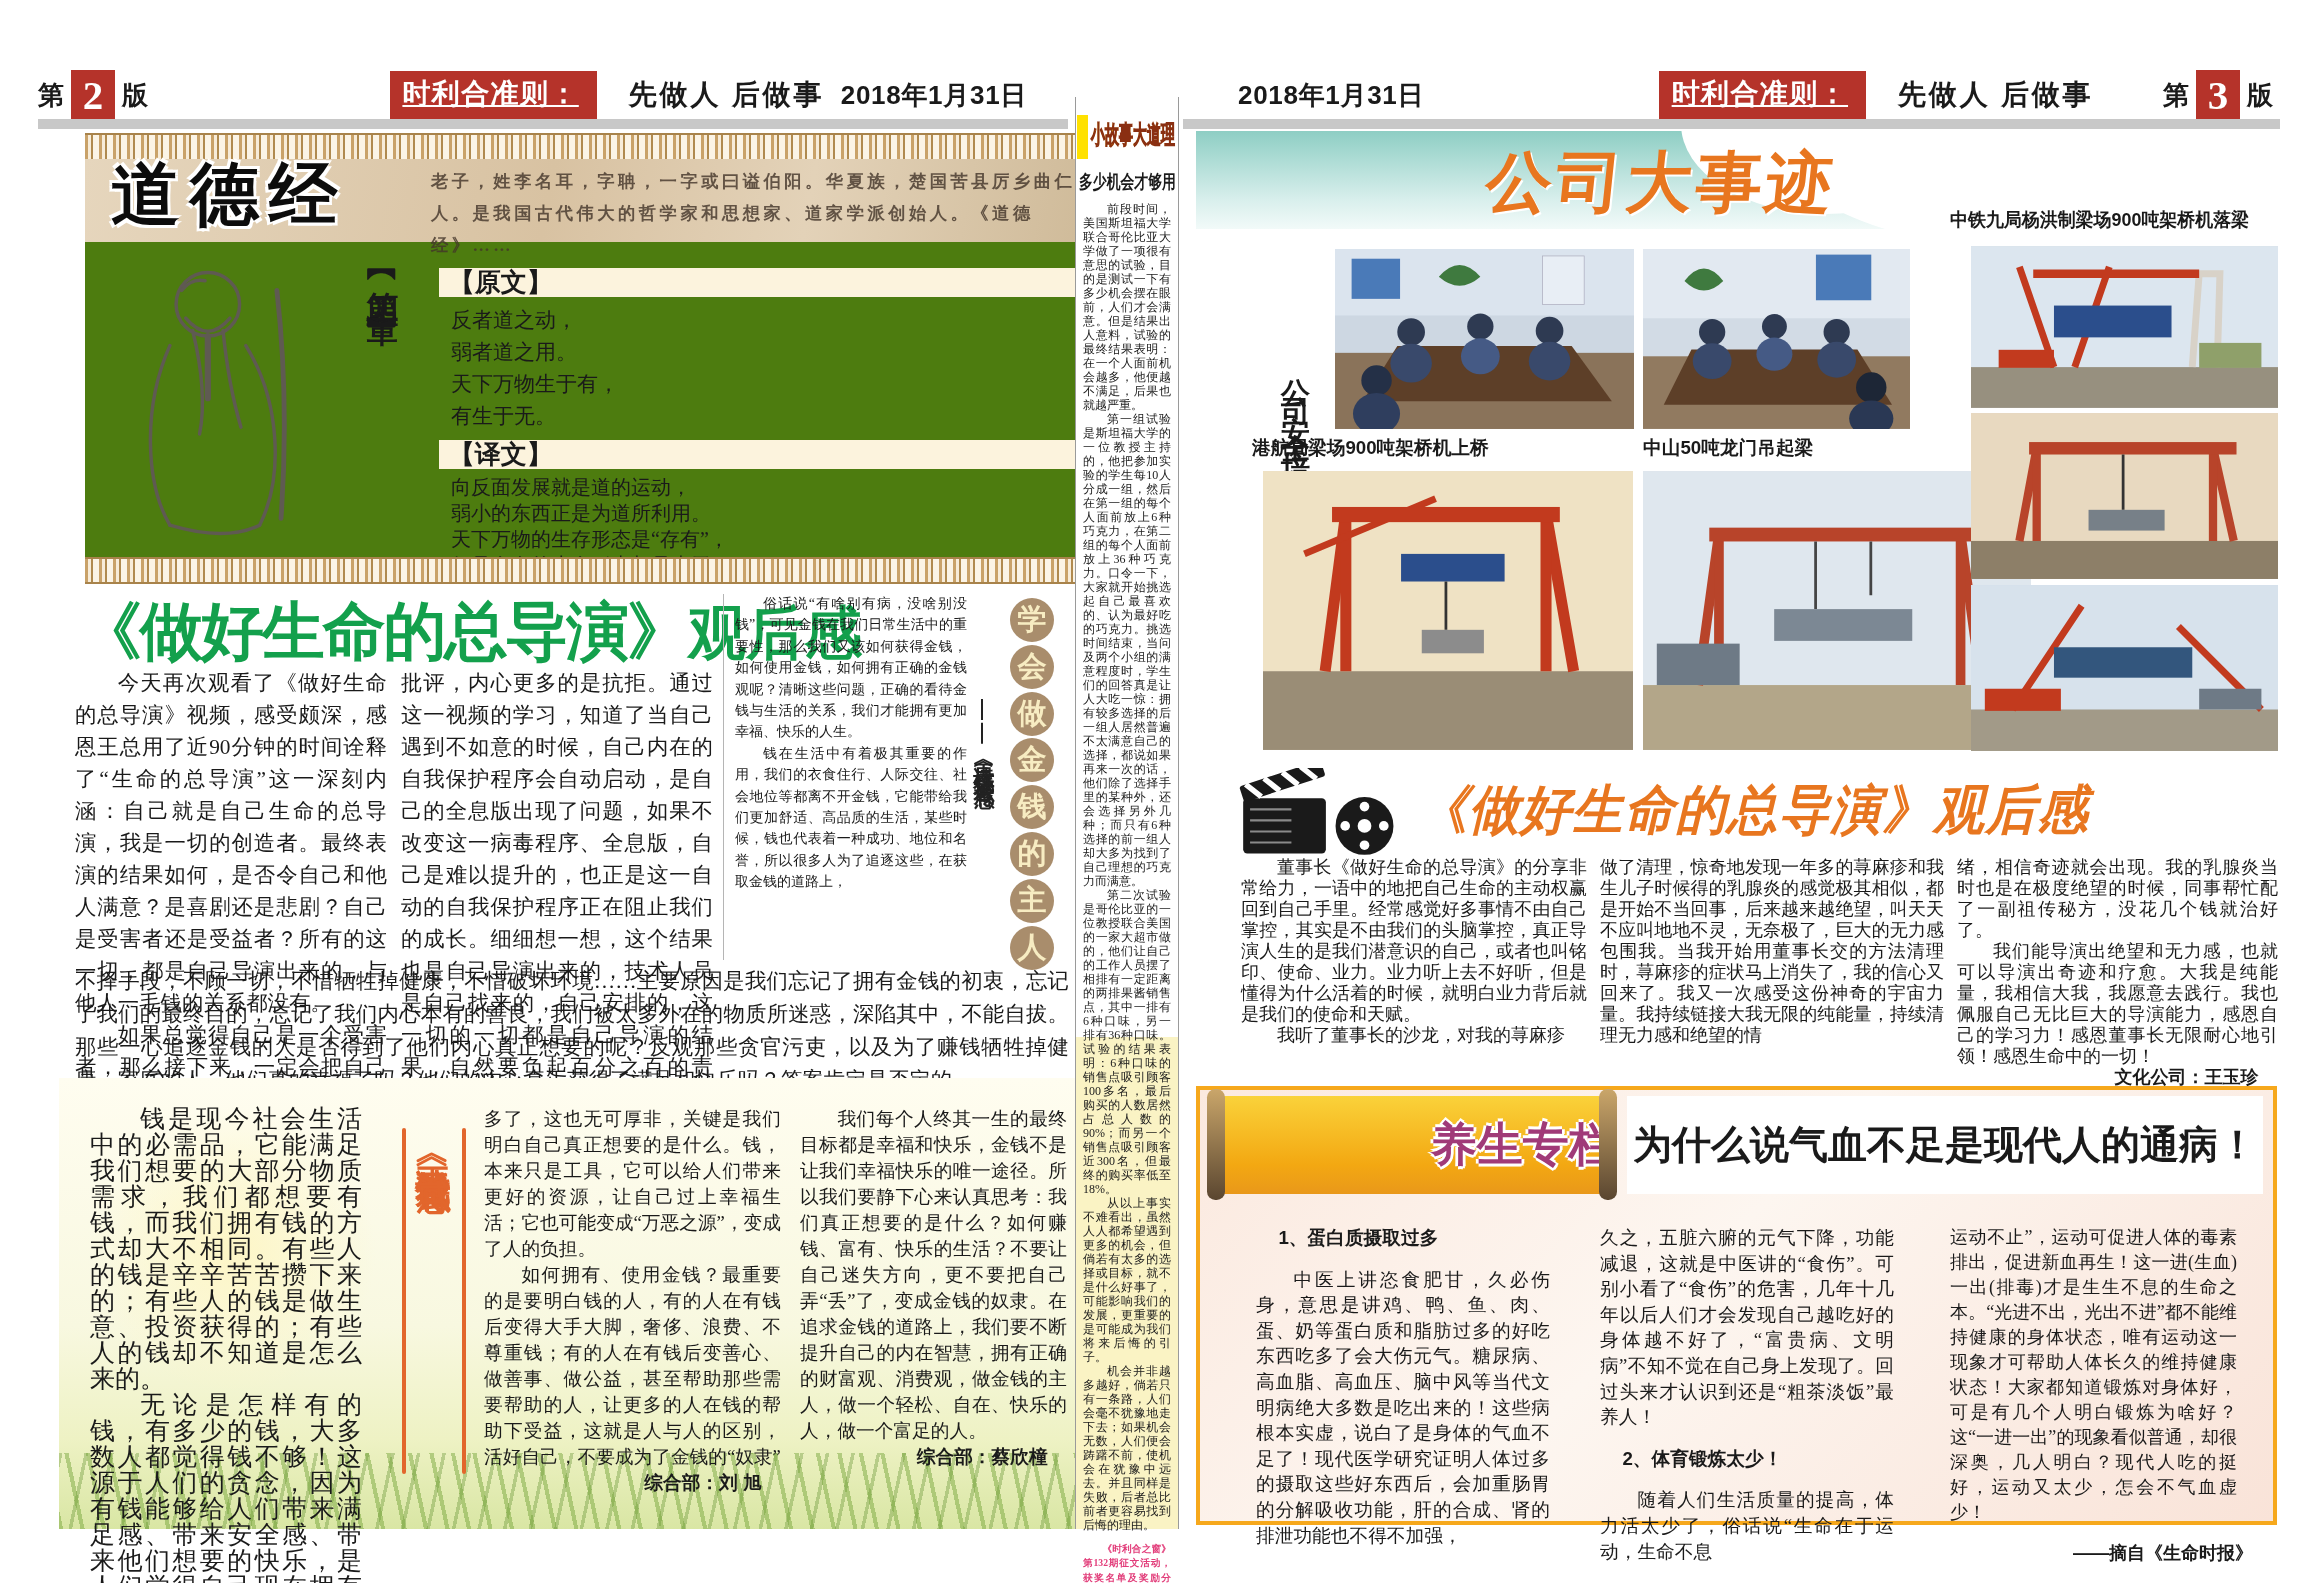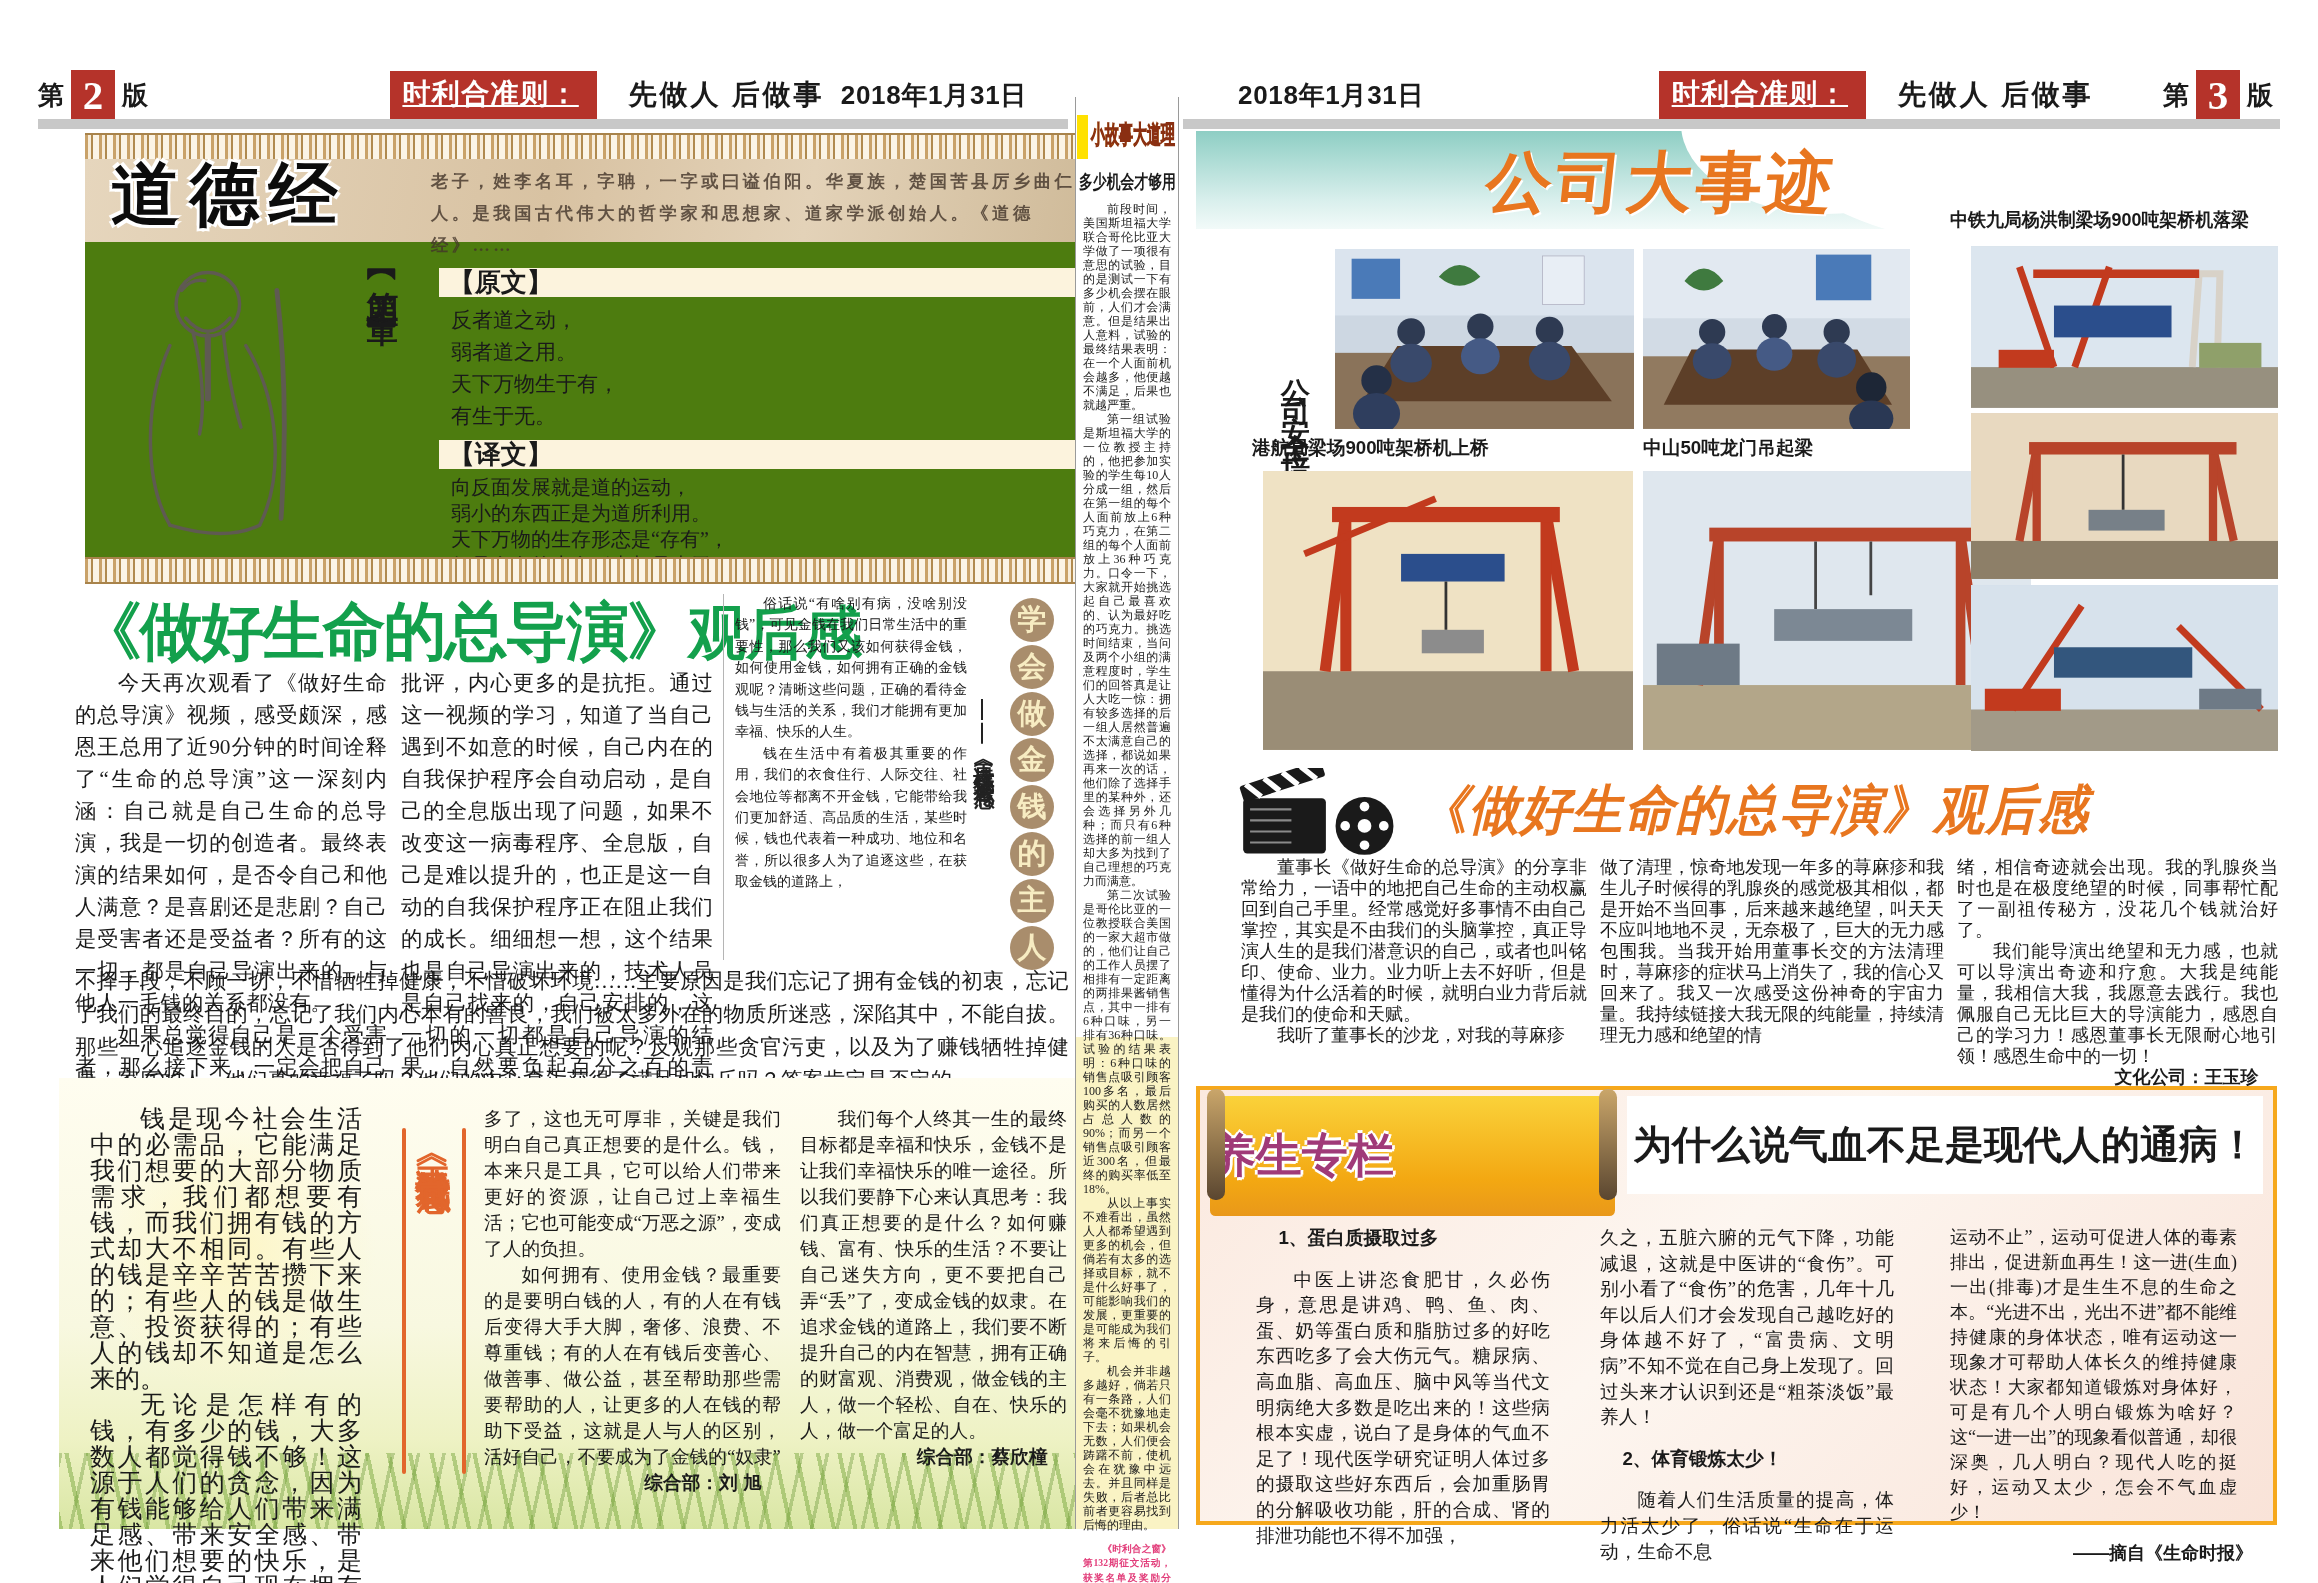--- a/index.html
+++ b/index.html
@@ -123,23 +123,23 @@
      white-space:nowrap;font-family:"Liberation Sans",sans-serif;letter-spacing:1.4px;transform:scaleX(.95);
      transform-origin:left;}
   .rc{position:absolute;top:857px;text-align:justify;font-size:18px;line-height:21px;}
   .rc p{margin:0;text-indent:2em;}
   .rc1{left:1241px;width:346px;}
   .rc2{left:1600px;width:344px;}
   .rc3{left:1957px;width:321px;}
 
   .health{left:1196px;top:1086px;width:1073px;height:431px;border:4.8px solid #f6a81c;
      background:linear-gradient(135deg,#fbe9df,#fdf6f0 45%,#f9e3d8);}
-  .scroll{position:absolute;left:9.7px;top:5.5px;width:405px;height:120px;border-radius:5.5px;
+  .scroll{position:absolute;left:9.7px;top:5.5px;width:405px;height:98px;border-radius:5.5px;
      background:linear-gradient(180deg,#fad23a,#f3a812 70%,#e9981a);display:flex;align-items:center;
-     justify-content:flex-start;}
+     justify-content:flex-end;}
   .scroll::before,.scroll::after{content:"";position:absolute;top:-7px;width:18px;height:111px;
      background:linear-gradient(180deg,#caa66a,#5a4630);border-radius:8.3px;}
   .scroll::before{left:-2.8px;} .scroll::after{right:-2.8px;}
   .scroll span{font-size:46px;font-weight:900;color:#a03a78;font-family:"Liberation Sans",sans-serif;
      text-shadow:-2.8px 0 0 #fff,2.8px 0 0 #fff,0 -2.8px 0 #fff,0 2.8px 0 #fff,2.1px 2.1px 0 #fff;}
   .hhead{position:absolute;left:427px;top:5.5px;width:636px;height:98px;background:#fff;
      display:flex;align-items:center;justify-content:center;}
   .hhead span{font-size:39px;font-weight:bold;font-family:"Liberation Sans",sans-serif;white-space:nowrap;}
   .hc{position:absolute;top:119px;text-align:justify;font-size:18.7px;line-height:25.6px;}
   .hc p{margin:16px;text-indent:2em;}

